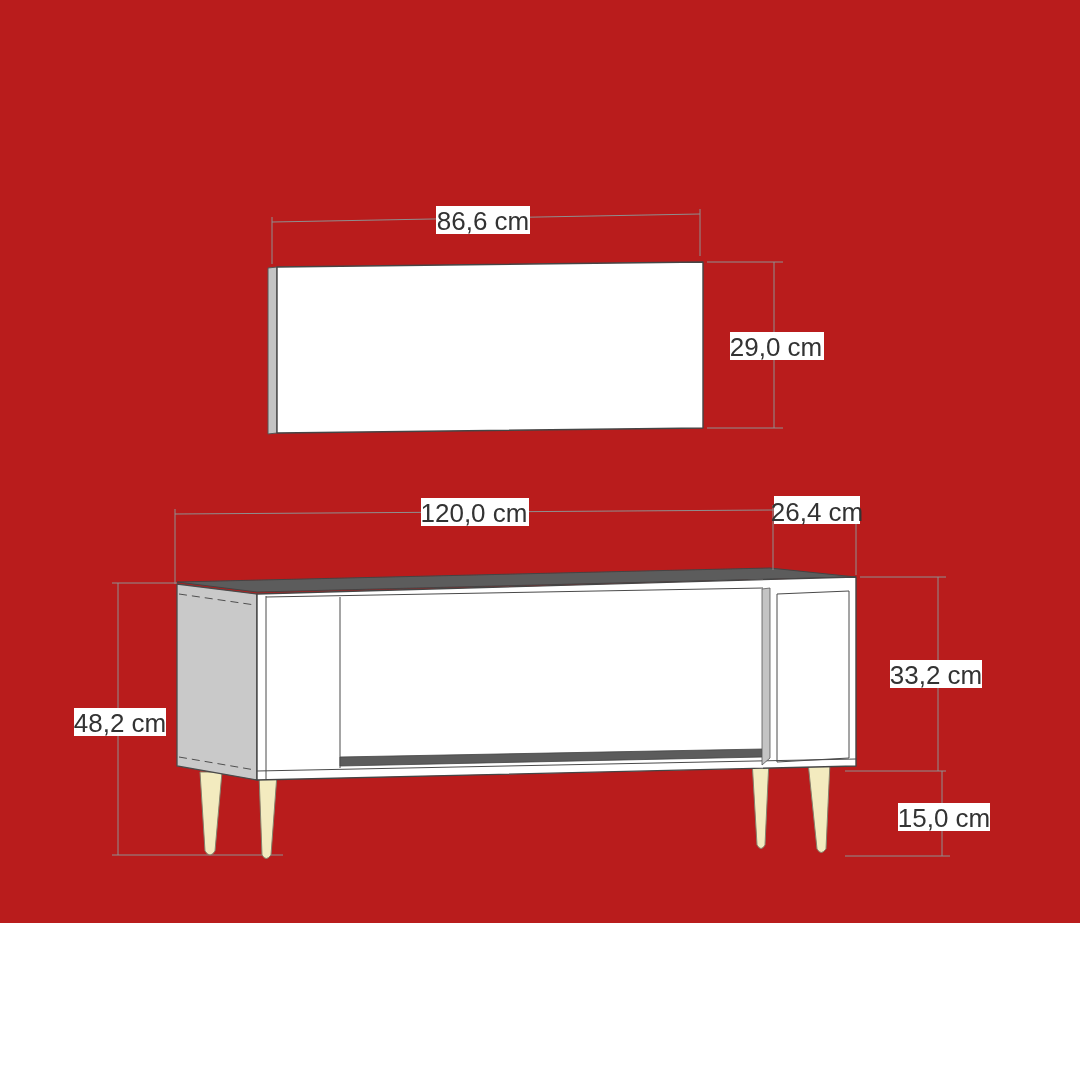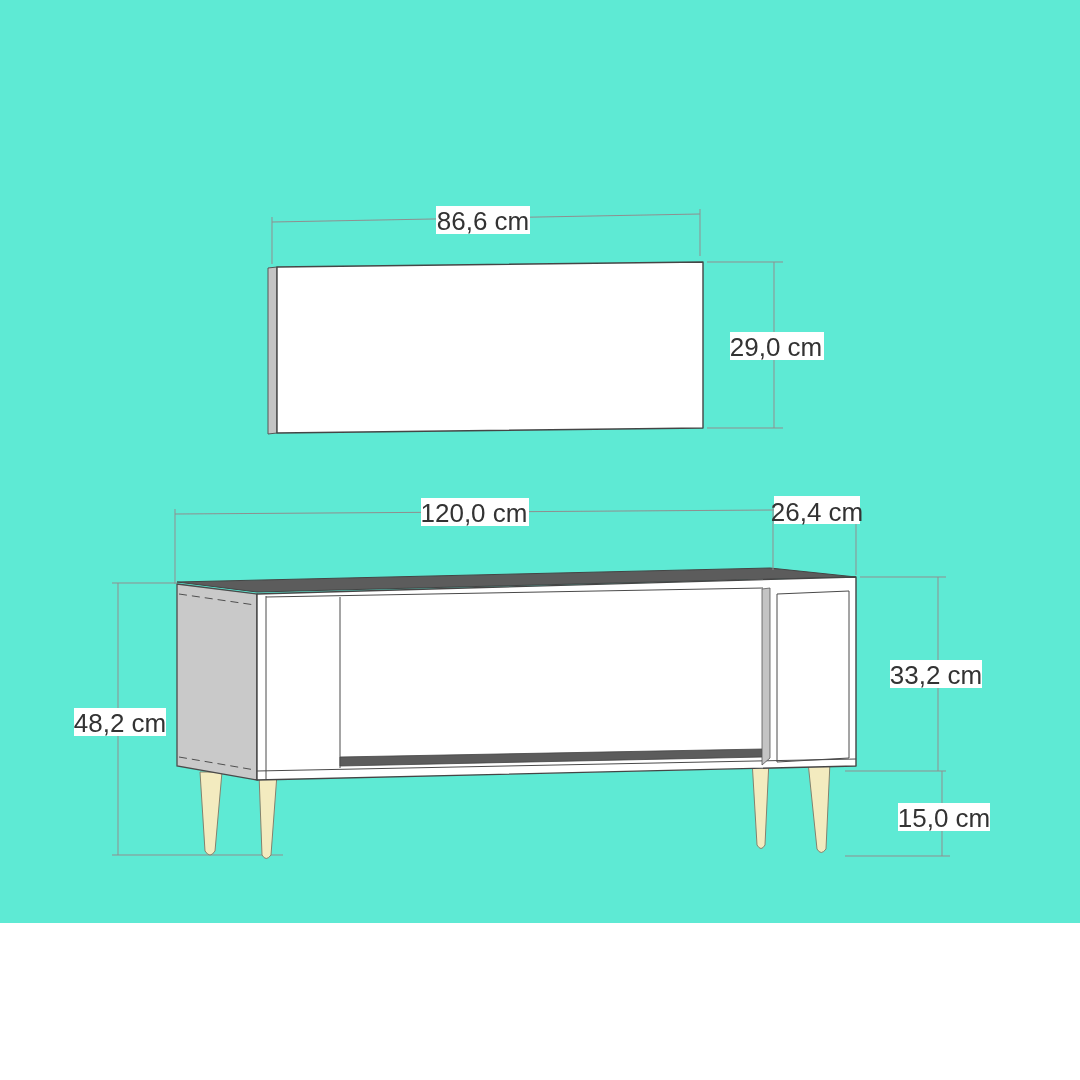--- a/index.html
+++ b/index.html
@@ -4,21 +4,21 @@
 <style>
   html, body {
     margin: 0;
     padding: 0;
     background: #ffffff;
   }
   .canvas {
     position: relative;
     width: 1080px;
     height: 923px;
-    background: #5eead4;
+    background: #b91c1c;
     overflow: hidden;
     font-family: "Liberation Sans", sans-serif;
   }
   svg { display: block; }
   .outline {
     stroke: #454545;
     stroke-width: 1.4;
     fill: #ffffff;
     stroke-linejoin: round;
   }

